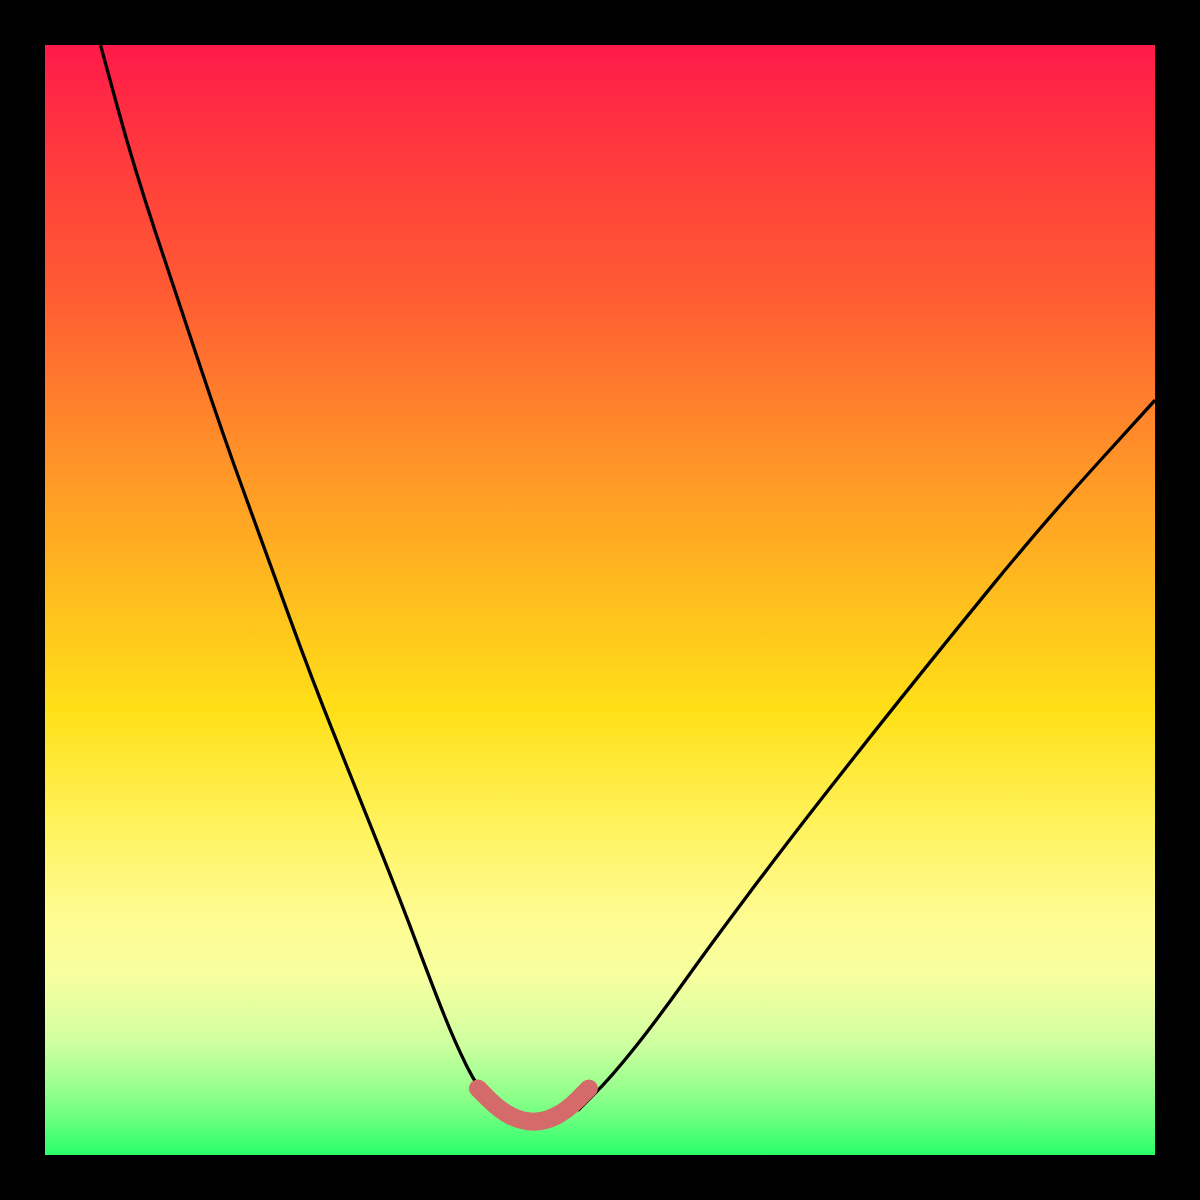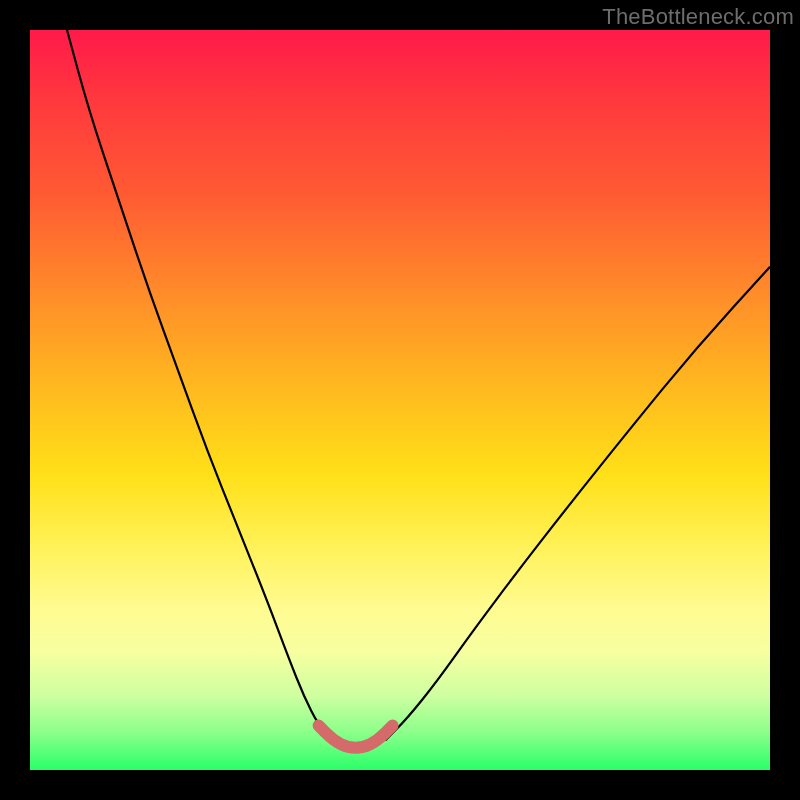--- a/index.html
+++ b/index.html
@@ -54,21 +54,20 @@
     color: #6d6d6d;
     font-size: 22px;
     font-weight: 500;
     letter-spacing: 0.2px;
   }
 </style>
 </head>
 <body>
 
 <div class="frame">
-  <div class="watermark">TheBottleneck.com</div>
 
   <div class="plot-area">
     <svg class="curve" viewBox="0 0 740 740" preserveAspectRatio="none">
       <g id="series-group">
           <path d="M 37 0 Q 37 0 48.1 40.69999999999999 Q 59.2 81.39999999999998 74 125.79999999999995 Q 88.8 170.19999999999993 103.6 214.59999999999997 Q 118.4 259 133.2 299.7 Q 148 340.4 162.8 381.1 Q 177.6 421.8 192.4 458.79999999999995 Q 207.20000000000002 495.79999999999995 222 532.8 Q 236.8 569.8 247.9 599.4 Q 259 629 266.4 647.5 Q 273.8 666 281.20000000000005 680.8 Q 288.6 695.6 296 703 T 303.4 710.4" fill="none" stroke="#000000" stroke-width="2.2" stroke-linecap="butt" stroke-linejoin="round"></path>
           <path d="M 355.2 710.4 Q 355.2 710.4 366.3 699.3 Q 377.40000000000003 688.2 392.20000000000005 669.7 Q 407.00000000000006 651.2 425.5 625.3 Q 444 599.4 466.20000000000005 569.8 Q 488.40000000000003 540.2 514.3 506.90000000000003 Q 540.1999999999999 473.6 569.8 436.6 Q 599.4000000000001 399.59999999999997 632.7 358.9 Q 666 318.20000000000005 703 277.5 T 740 236.79999999999995" fill="none" stroke="#000000" stroke-width="2.2" stroke-linecap="butt" stroke-linejoin="round"></path>
           <path d="M 288.6 695.6 Q 288.6 695.6 296 703 Q 303.4 710.4 310.79999999999995 714.0999999999999 Q 318.2 717.8 325.6 717.8 Q 333 717.8 340.4 714.0999999999999 Q 347.79999999999995 710.4 355.19999999999993 703 T 362.59999999999997 695.6" fill="none" stroke="#d46a6a" stroke-width="12" stroke-linecap="round" stroke-linejoin="round"></path>
         </g>
     </svg>
   </div>

